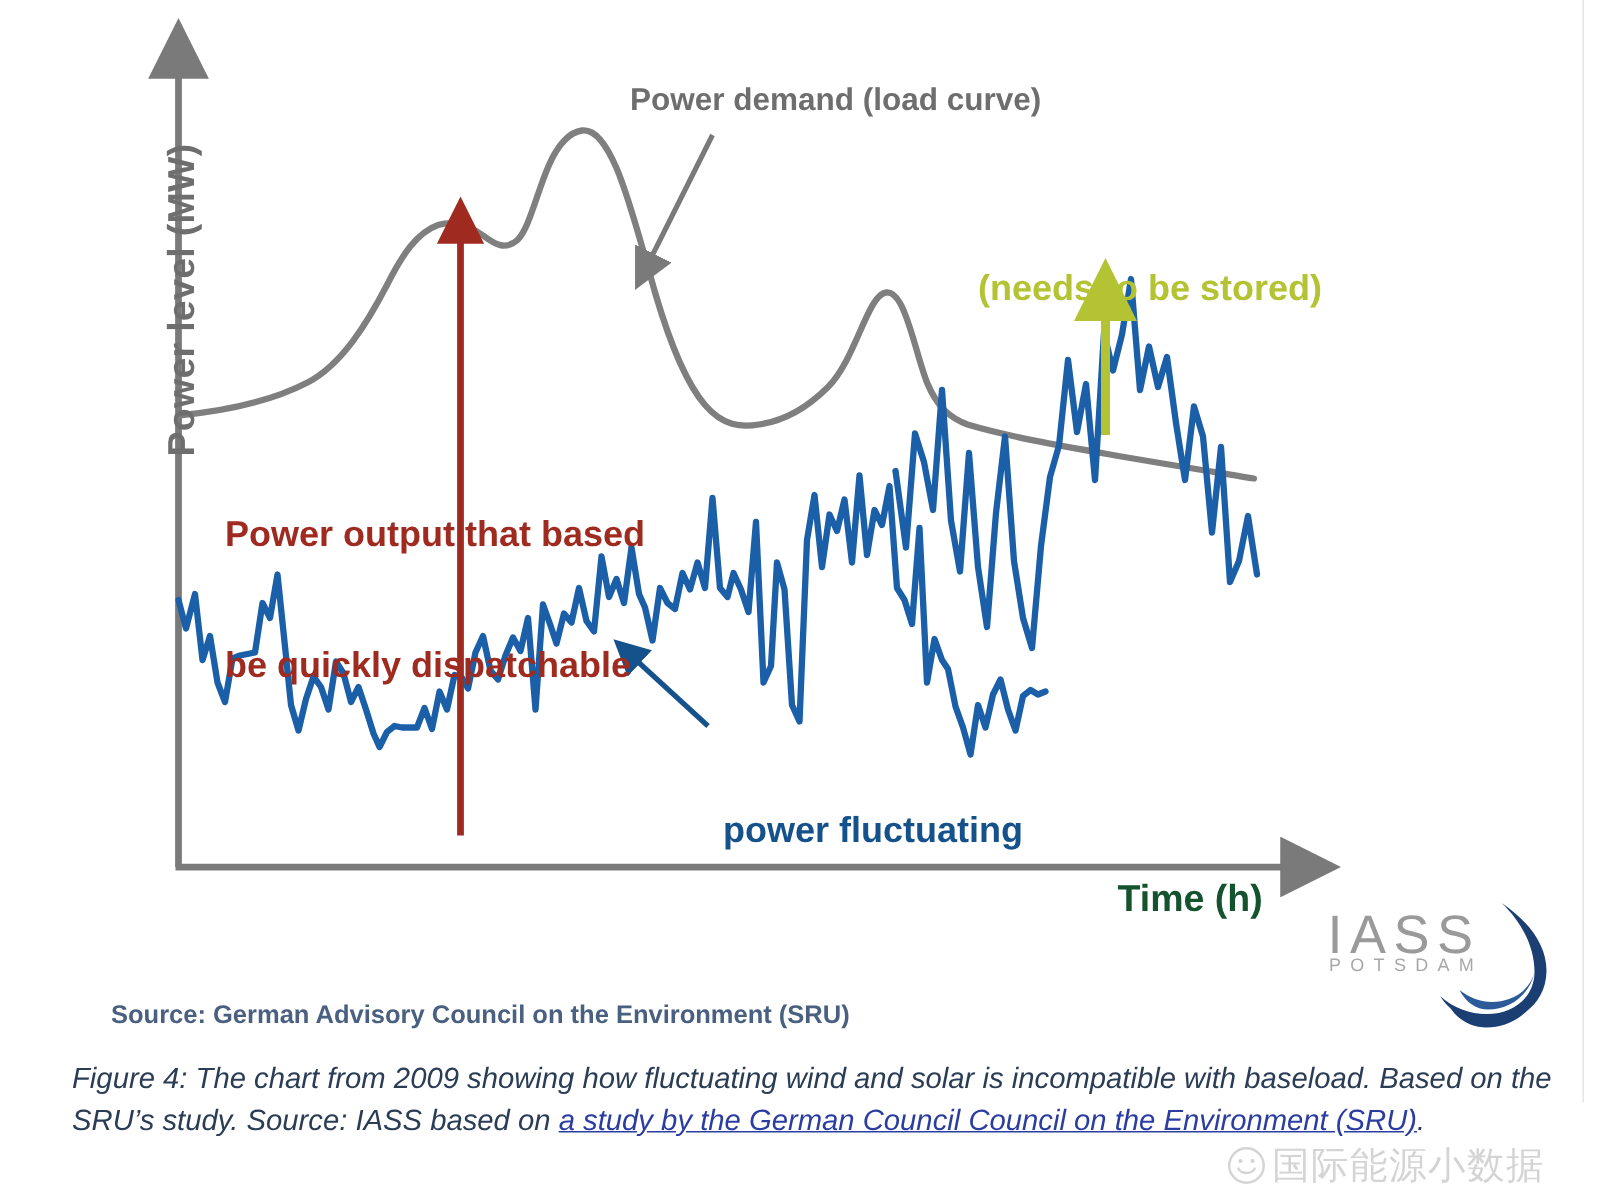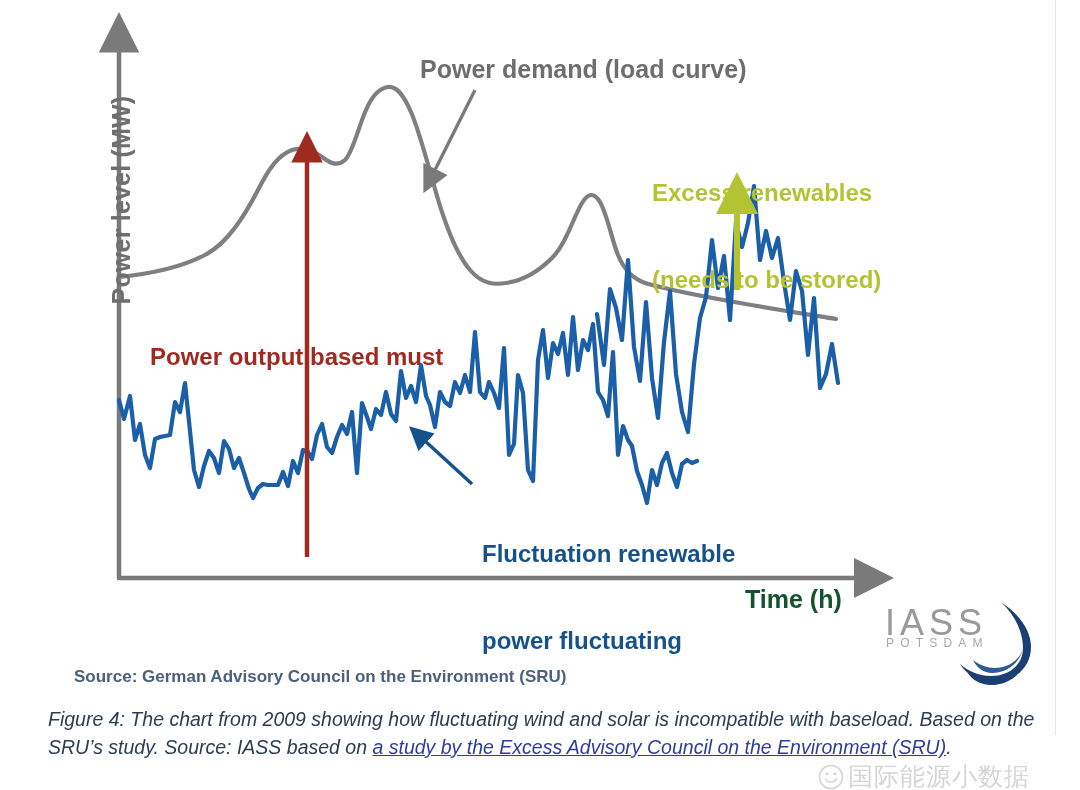--- a/index.html
+++ b/index.html
@@ -73,21 +73,21 @@
     left: 745px;
     top: 585px;
     font-size: 25px;
     font-weight: bold;
     color: #14532d;
   }
 
   .anno-demand {
     left: 420px;
     top: 55px;
-    font-size: 25px;
+    font-size: 21px;
     font-weight: bold;
     color: #6e6e6e;
   }
 
   .anno-excess {
     left: 652px;
     top: 119px;
     font-size: 24px;
     font-weight: bold;
     color: #b4c334;
@@ -283,30 +283,29 @@
       <line x1="472" y1="484" x2="424" y2="440" stroke="#15528c" stroke-width="3.4" marker-end="url(#bluehead)"></line>
     </svg>
 
     <div class="anno anno-ylabel">Power level (MW)</div>
 
     <div class="anno anno-xlabel">Time (h)</div>
 
     <div class="anno anno-demand">Power demand (load curve)</div>
 
     <div class="anno anno-excess">
-      <div>Excess renewables</div>
       <div>(needs to be stored)</div>
     </div>
 
     <div class="anno anno-dispatch">
-      <div>Power output based must</div>
+      <div>Power output that based</div>
+      <div>be quickly dispatchable</div>
     </div>
 
     <div class="anno anno-fluct">
-      <div>Fluctuation renewable</div>
       <div>power fluctuating</div>
     </div>
 
     <div class="anno anno-source">Source: German Advisory Council on the Environment (SRU)</div>
 
     <div class="logo">
       <div class="logo-word">IASS</div>
       <div class="logo-sub">POTSDAM</div>
       <svg class="logo-swoosh" width="78" height="86" viewBox="0 0 78 86">
         <path d="M44,2 C62,14 74,30 74,47 C74,68 57,82 36,82
@@ -315,21 +314,21 @@
         <path d="M16,60 C26,68 38,70 49,66 C58,63 64,56 66,48
                  C63,63 50,73 35,73 C27,73 20,68 16,60 Z" fill="#2d5a99"></path>
         <path d="M10,72 C22,80 37,82 50,77 C60,73 67,66 70,58
                  C66,74 51,85 34,85 C24,85 15,80 10,72 Z" fill="#1b3f73"></path>
       </svg>
     </div>
 
   </div>
 
   <div class="caption">
-    <span>Figure 4: The chart from 2009 showing how fluctuating wind and solar is incompatible with baseload. Based on the SRU’s study. Source: IASS based on </span><a class="caption-link" href="#">a study  by the Excess Advisory Council on the Environment (SRU)</a><span>.</span>
+    <span>Figure 4: The chart from 2009 showing how fluctuating wind and solar is incompatible with baseload. Based on the SRU’s study. Source: IASS based on </span><a class="caption-link" href="#">a study  by the German Council Council on the Environment (SRU)</a><span>.</span>
   </div>
 
   <div class="watermark">
     <svg class="wm-logo" viewBox="0 0 26 26">
       <circle cx="13" cy="13" r="11.5" fill="none" stroke="#9a9a9a" stroke-width="1.6"></circle>
       <circle cx="9" cy="10" r="1.4" fill="#9a9a9a"></circle>
       <circle cx="17" cy="10" r="1.4" fill="#9a9a9a"></circle>
       <path d="M7.5,15 C9.5,19 16.5,19 18.5,15" fill="none" stroke="#9a9a9a" stroke-width="1.6" stroke-linecap="round"></path>
     </svg>
     <span class="wm-text">国际能源小数据</span>

